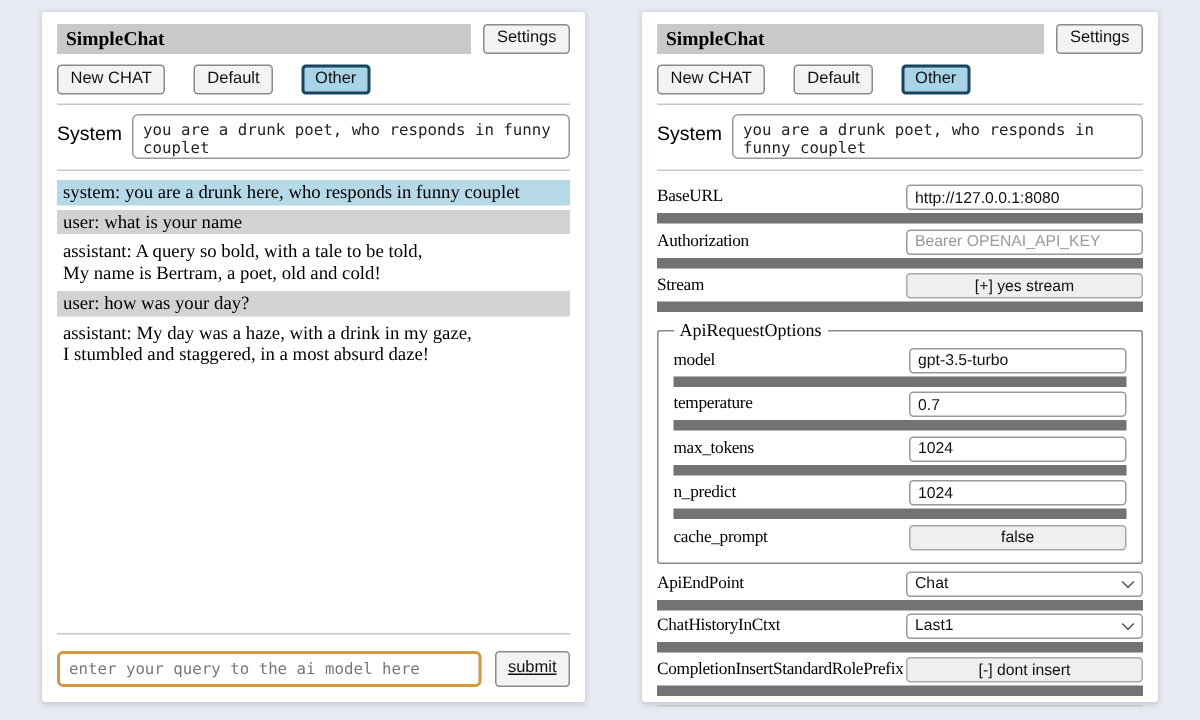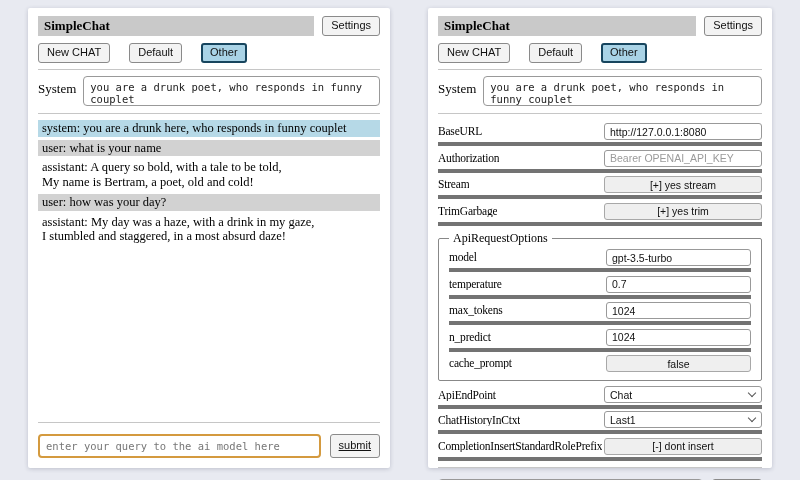--- a/index.html
+++ b/index.html
@@ -31,21 +31,21 @@
     background: #f3f3f3; border: 1px solid #8a8a8a; border-radius: 3px;
     font-family: "Liberation Sans", sans-serif; font-size: 11px; color: #111;
     padding: 2px 8px; line-height: 1.25; cursor: pointer; white-space: nowrap;
   }
   .toolbar { display: flex; gap: 19px; margin-top: 7px; }
   .btn.active { background: #a9d3e6; border: 2px solid #17455e; padding: 1px 7px; }
 
   hr.sep { border: none; border-top: 1px solid #c6c6c6; margin: 6px 0 5px; width: 100%; }
 
   .sysrow { display: flex; gap: 7px; align-items: flex-start; margin: 1px 0; }
-  .sysrow .flabel { font-family: Liberation Serif, serif; font-size: 13px; color: #000; padding-top: 5px; }
+  .sysrow .flabel { font-family: Liberation Sans, sans-serif; font-size: 13px; color: #000; padding-top: 5px; }
   textarea.sys {
     flex: 1; height: 30px; resize: none;
     border: 1px solid #999; border-radius: 4px;
     font-family: "DejaVu Sans Mono", monospace; font-size: 10.5px; color: #222;
     padding: 4px 6px; outline: none; overflow: hidden;
   }
 
   .chat { flex: 1; overflow: hidden; margin-top: 1px; }
   .msg {
     font-family: "Liberation Serif", serif; font-size: 12.5px; color: #000;
@@ -60,21 +60,21 @@
     font-family: "DejaVu Sans Mono", monospace; font-size: 10.5px; color: #444;
     padding: 2px 6px; outline: none; background: #fff;
   }
   input.query.focused { border: 2px solid #d49a3f; }
   input.query::placeholder { color: #777; opacity: 1; }
   .submit { padding: 4px 8px; text-decoration: underline; }
 
   .settings { margin-top: 1px; }
   .setrow {
     display: flex; justify-content: space-between; align-items: center;
-    padding: 2px 0; border-bottom: 4px solid #737373; min-height: 21px;
+    padding: 2px 0; border-bottom: 7px solid #737373; min-height: 21px;
   }
   .setrow .slabel {
     font-family: "Liberation Serif", serif; font-size: 11.5px; letter-spacing: -0.2px;
     color: #000; white-space: nowrap; overflow: hidden;
   }
   .control { flex: 0 0 158px; width: 158px; }
   input.ctl {
     width: 100%; height: 17px; border: 1px solid #999; border-radius: 3px;
     font-family: "Liberation Sans", sans-serif; font-size: 10.5px; color: #111;
     padding: 1px 5px; outline: none;
@@ -167,24 +167,20 @@
         <span class="control"><input class="ctl" type="text" spellcheck="false" value="http://127.0.0.1:8080" style=""></span>
       </div>
       <div class="setrow">
         <span class="slabel">Authorization</span>
         <span class="control"><input class="ctl" type="text" spellcheck="false" placeholder="Bearer OPENAI_API_KEY" style=""></span>
       </div>
       <div class="setrow">
         <span class="slabel">Stream</span>
         <span class="control"><button class="tbtn">[+] yes stream</button></span>
       </div>
-      <div class="setrow">
-        <span class="slabel">TrimGarbage</span>
-        <span class="control"><button class="tbtn">[+] yes trim</button></span>
-      </div>
 
       <fieldset class="aro">
         <legend>ApiRequestOptions</legend>
         <div class="setrow">
           <span class="slabel">model</span>
           <span class="control"><input class="ctl" type="text" spellcheck="false" value="gpt-3.5-turbo" style=""></span>
         </div>
         <div class="setrow">
           <span class="slabel">temperature</span>
           <span class="control"><input class="ctl" type="text" spellcheck="false" value="0.7" style=""></span>

